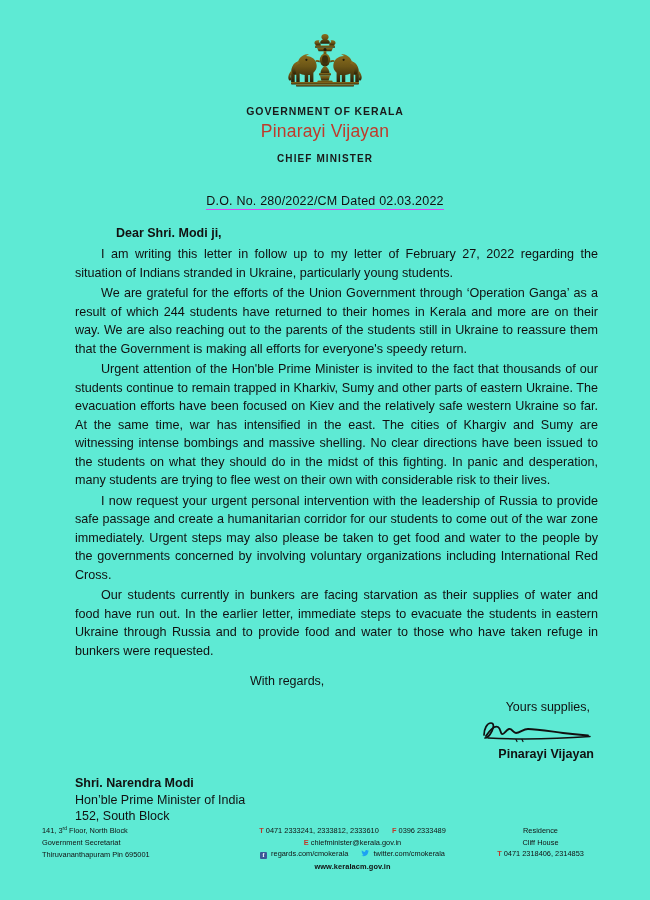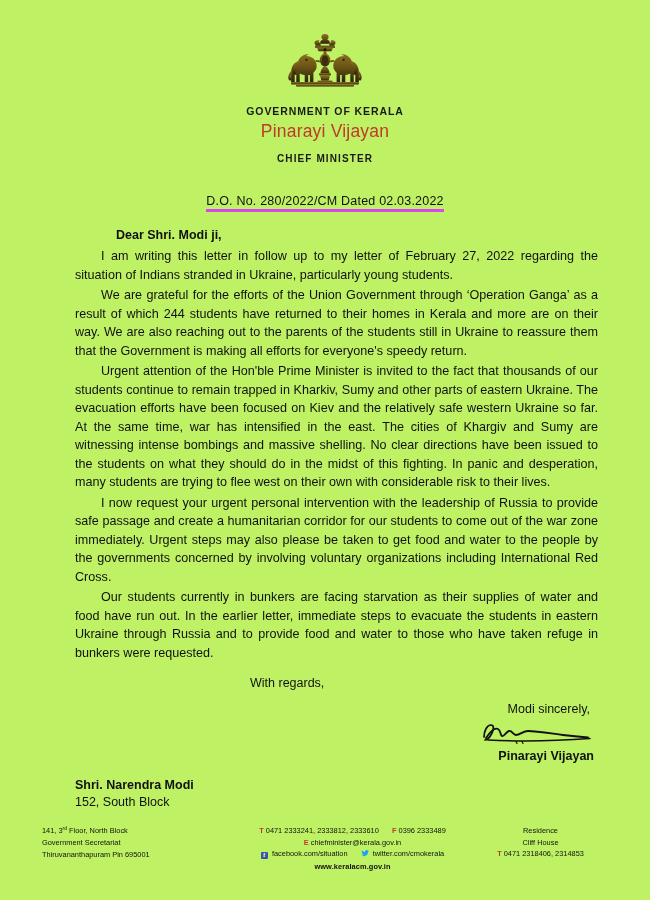--- a/index.html
+++ b/index.html
@@ -14,21 +14,21 @@
     color: #111111;
     overflow: hidden;
     position: relative;
   }
   .page {
     width: 650px;
     height: 900px;
     box-sizing: border-box;
     padding: 0;
     position: relative;
-    background: #bef264;
+    background: #5eead4;
   }
 
   
   .letterhead {
     text-align: center;
     padding-top: 30px;
   }
   .emblem-wrap {
     height: 70px;
     display: flex;
@@ -61,21 +61,21 @@
 
   
   .refline-wrap {
     text-align: center;
     margin-top: 27px;
   }
   .refline {
     display: inline-block;
     font-size: 12.5px;
     color: #111;
-    border-bottom: 3px solid #d946ef;
+    border-bottom: 1px solid #d946ef;
     padding-bottom: 1px;
     letter-spacing: 0.2px;
   }
 
   
   .body-block {
     margin: 0 52px 0 75px;
     padding-top: 16px;
   }
   .salutation {
@@ -253,39 +253,40 @@
     <p class="para">I am writing this letter in follow up to my letter of February 27, 2022 regarding the situation of Indians stranded in Ukraine, particularly young students.</p>
     <p class="para">We are grateful for the efforts of the Union Government through ‘Operation Ganga’ as a result of which 244 students have returned to their homes in Kerala and more are on their way. We are also reaching out to the parents of the students still in Ukraine to reassure them that the Government is making all efforts for everyone's speedy return.</p>
     <p class="para">Urgent attention of the Hon'ble Prime Minister is invited to the fact that thousands of our students continue to remain trapped in Kharkiv, Sumy and other parts of eastern Ukraine. The evacuation efforts have been focused on Kiev and the relatively safe western Ukraine so far. At the same time, war has intensified in the east. The cities of Khargiv and Sumy are witnessing intense bombings and massive shelling. No clear directions have been issued to the students on what they should do in the midst of this fighting. In panic and desperation, many students are trying to flee west on their own with considerable risk to their lives.</p>
     <p class="para">I now request your urgent personal intervention with the leadership of Russia to provide safe passage and create a humanitarian corridor for our students to come out of the war zone immediately. Urgent steps may also please be taken to get food and water to the people by the governments concerned by involving voluntary organizations including International Red Cross.</p>
     <p class="para">Our students currently in bunkers are facing starvation as their supplies of water and food have run out. In the earlier letter, immediate steps to evacuate the students in eastern Ukraine through Russia and to provide food and water to those who have taken refuge in bunkers were requested.</p>
 
     <div class="with-regards">With regards,</div>
   </div>
 
   <div class="sign-block">
-    <div class="yours">Modi sincerely,</div>
+    <div class="yours">Yours supplies,</div>
 
     <svg class="sig-img" width="120" height="28" viewBox="0 0 120 28">
       <g fill="none" stroke="#111" stroke-linecap="round" stroke-linejoin="round">
         <path d="M6 17 C6 11, 9 5, 13 5 C16 5, 16 9, 14 13 C12 17, 9 20, 7 20" stroke-width="1.7"></path>
         <path d="M8 18 C12 12, 16 7, 20 9 C23 10.5, 22 15, 24 16 C26 17, 28 12, 31 11
                  C34 10, 35 15, 38 15 C42 15, 45 11, 50 11
                  C58 11, 70 13, 85 15 C95 16.2, 104 17, 110 17.5" stroke-width="1.9"></path>
         <path d="M10 20 C30 21, 70 21.5, 112 18.5" stroke-width="1.5"></path>
         <path d="M38 21.5 L39 23.5" stroke-width="1.2"></path>
         <path d="M44 21.5 L45 23.5" stroke-width="1.2"></path>
       </g>
     </svg>
 
     <div class="sig-name">Pinarayi Vijayan</div>
   </div>
 
   <div class="addressee">
     <div class="name">Shri. Narendra Modi</div>
+    <div>Hon’ble Prime Minister of India</div>
     <div>152, South Block</div>
   </div>
 
   <div class="footer">
 
     <div class="col-left">
       <div class="line"><span>141, 3</span><sup>rd</sup><span> Floor, North Block</span></div>
       <div class="line">Government Secretariat</div>
       <div class="line">Thiruvananthapuram  Pin 695001</div>
     </div>
@@ -297,21 +298,21 @@
         <span class="sep"></span>
         <span class="lbl-f">F</span>
         <span>0396 2333489</span>
       </div>
       <div class="mid-row">
         <span class="lbl-e">E</span>
         <span>chiefminister@kerala.gov.in</span>
       </div>
       <div class="mid-row">
         <span class="fb-icon">f</span>
-        <span>facebook.com/situation</span>
+        <span>regards.com/cmokerala</span>
         <span class="sep"></span>
         <svg class="tw-icon" width="8" height="7" viewBox="0 0 16 14">
           <path fill="#1da1f2" d="M16 1.7c-.6.3-1.2.4-1.9.5.7-.4 1.2-1 1.4-1.8-.6.4-1.3.6-2 .8C12.9.5 12.1.1 11.2.1 9.5.1 8.1 1.5 8.1 3.2c0 .2 0 .5.1.7C5.6 3.8 3.3 2.6 1.8.7c-.3.5-.4 1-.4 1.6 0 1.1.5 2 1.4 2.6-.5 0-1-.2-1.4-.4 0 1.5 1.1 2.8 2.5 3.1-.3.1-.6.1-.9.1-.2 0-.4 0-.6-.1.4 1.2 1.5 2.1 2.9 2.2-1.1.8-2.4 1.3-3.8 1.3H.7c1.4.9 3 1.4 4.8 1.4 5.7 0 8.9-4.8 8.9-8.9v-.4c.6-.5 1.1-1 1.6-1.6z"></path>
         </svg>
         <span>twitter.com/cmokerala</span>
       </div>
       <div class="mid-row website">www.keralacm.gov.in</div>
     </div>
 
     <div class="col-right">

